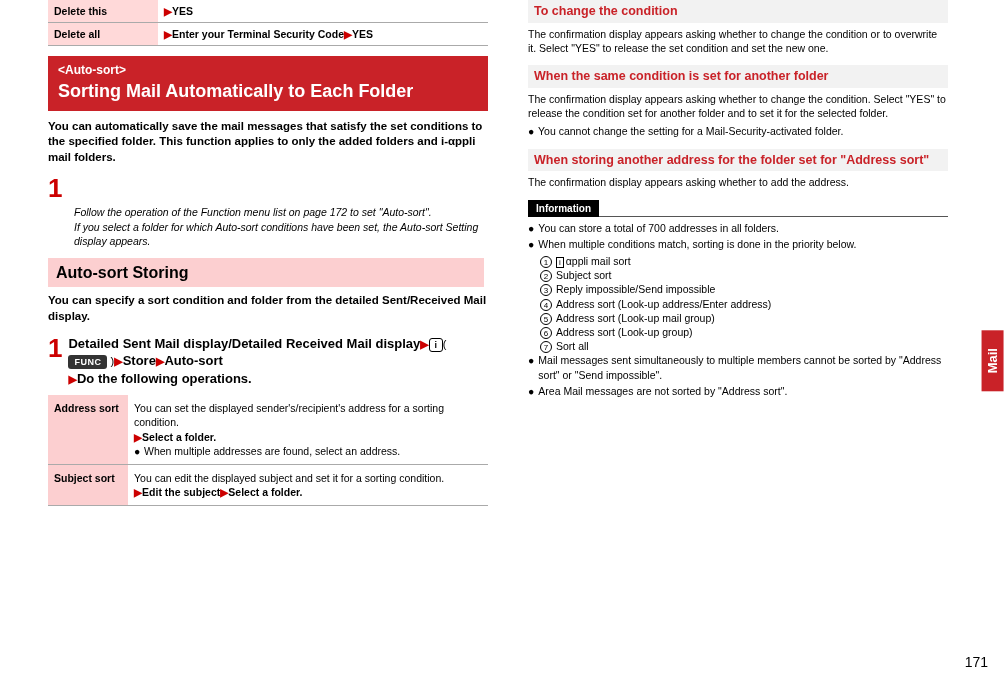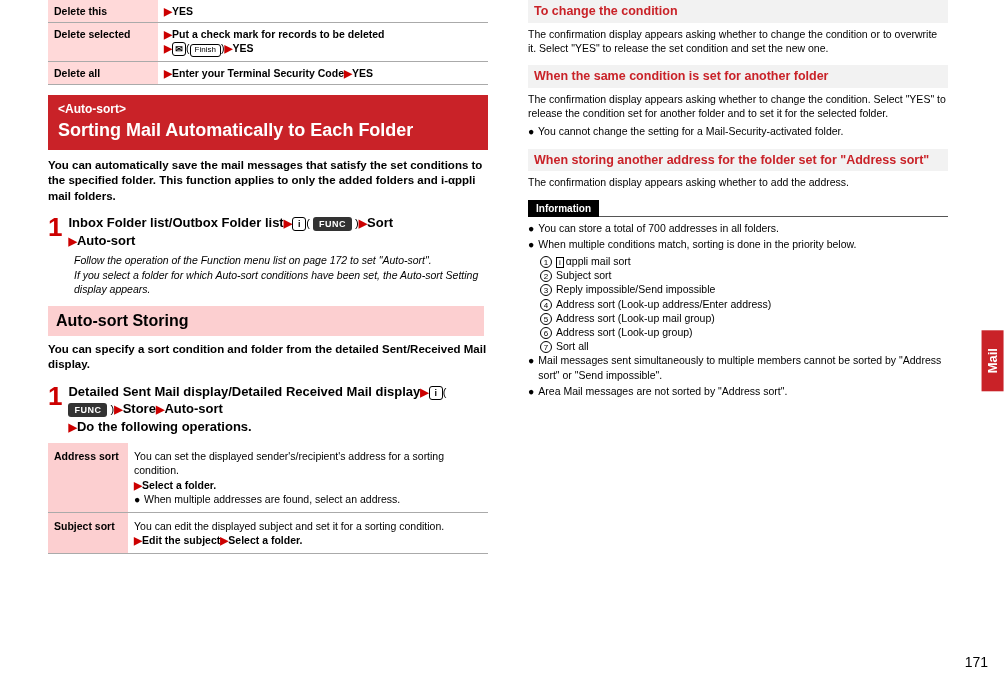--- a/index.html
+++ b/index.html
@@ -113,46 +113,35 @@
 
   <div class="col col-left">
 
     <table class="opts-table">
       <tbody>
           <tr>
         <td class="lbl">Delete this</td>
         <td><span class="tri">▶</span><b>YES</b></td>
       </tr>
       <tr>
-        <td class="lbl">Delete selected</td>
-        <td>
-          <span class="tri">▶</span><b>Put a check mark for records to be deleted</b><br>
-          <span class="tri">▶</span><span class="key-circ">✉</span>(<span class="finish-badge">Finish</span>)<span class="tri">▶</span><b>YES</b>
-        </td>
-      </tr>
-      <tr>
         <td class="lbl">Delete all</td>
         <td><span class="tri">▶</span><b>Enter your Terminal Security Code</b><span class="tri">▶</span><b>YES</b></td>
       </tr>
     </tbody>
       </table>
 
     <div class="red-bar">
       <div class="pre">&lt;Auto-sort&gt;</div>
       <div class="big">Sorting Mail Automatically to Each Folder</div>
     </div>
 
     <div class="intro">You can automatically save the mail messages that satisfy the set conditions to the specified folder. This function applies to only the added folders and i-αppli mail folders.</div>
 
     <div class="step">
       <div class="step-num">1</div>
-      <div>
-        <span class="step-text">Inbox Folder list/Outbox Folder list</span><span class="tri">▶</span><span class="key-circ">i</span>( <span class="func-badge">FUNC</span> )<span class="tri">▶</span><span class="step-text">Sort</span><br>
-        <span class="tri">▶</span><span class="step-text">Auto-sort</span>
-      </div>
     </div>
     <div class="step-body" style="white-space:pre-line;">Follow the operation of the Function menu list on page 172 to set "Auto-sort".
 If you select a folder for which Auto-sort conditions have been set, the Auto-sort Setting display appears.</div>
 
     <div class="pink-sub">Auto-sort Storing</div>
     <div class="intro">You can specify a sort condition and folder from the detailed Sent/Received Mail display.</div>
 
     <div class="step">
       <div class="step-num">1</div>
       <div>

